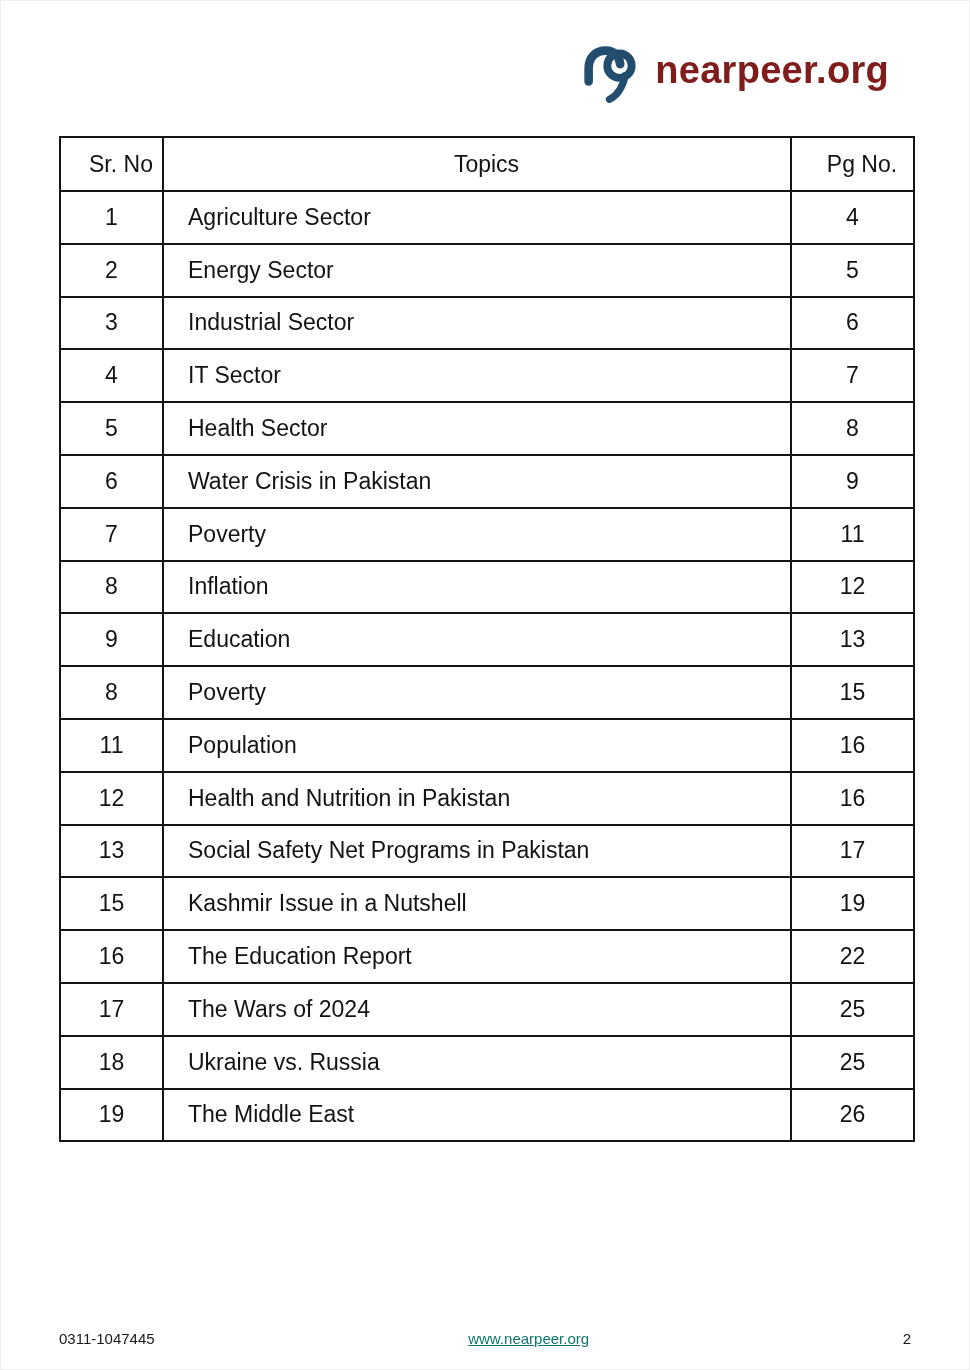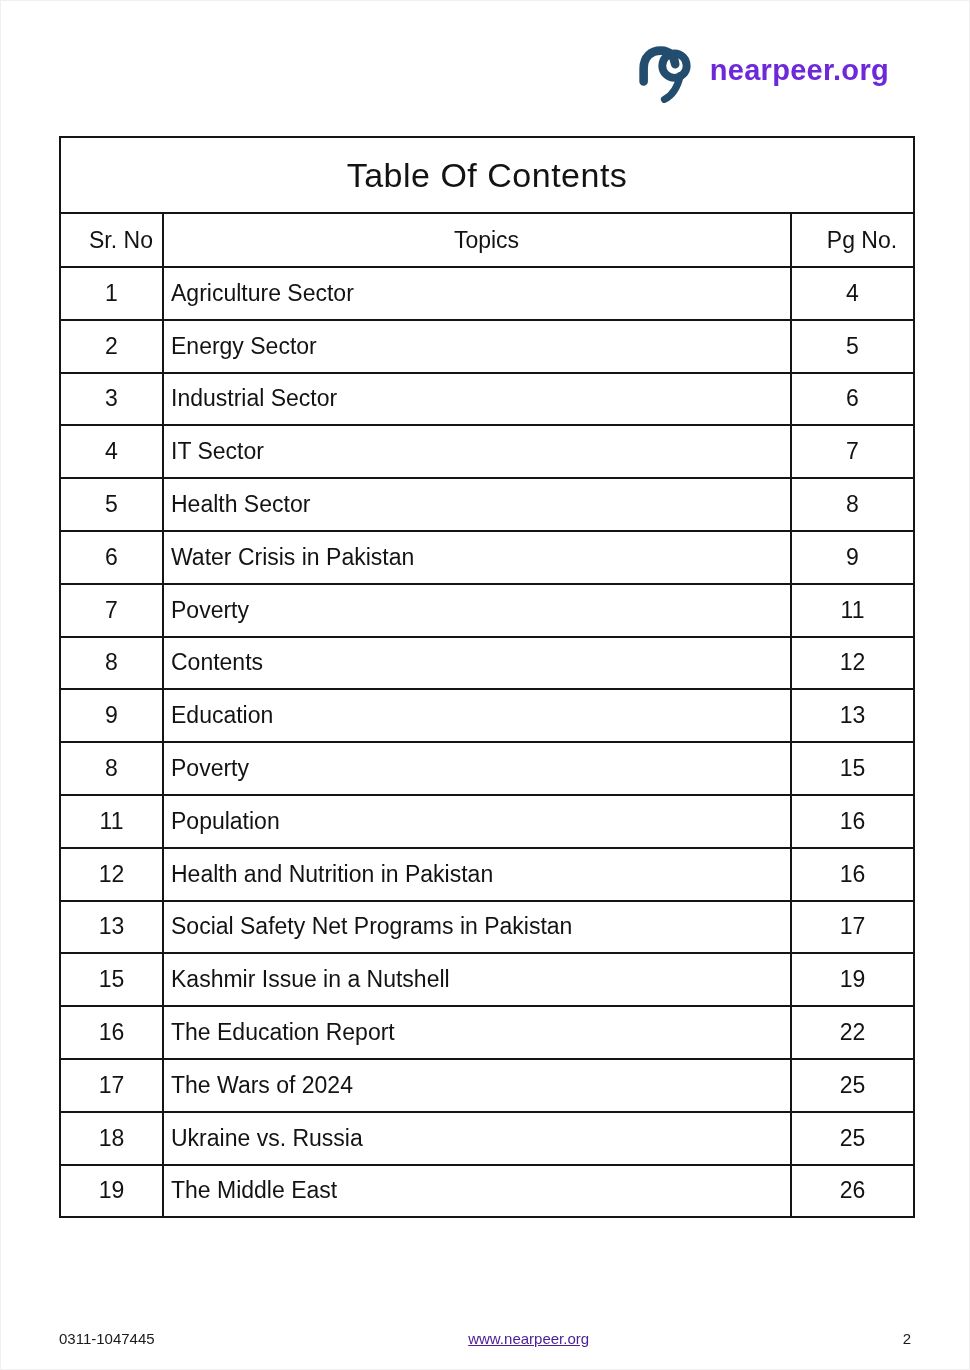--- a/index.html
+++ b/index.html
@@ -30,24 +30,24 @@
     display: flex;
     align-items: center;
     gap: 12px;
   }
   .logo-mark {
     width: 70px;
     height: 66px;
     flex: 0 0 auto;
   }
   .logo-text {
-    font-size: 29px;
+    font-size: 38px;
     font-weight: 600;
     letter-spacing: 0.3px;
-    color: #6d28d9;
+    color: #7f1d1d;
   }
 
   
   table.toc {
     position: absolute;
     left: 58px;
     top: 135px;
     width: 854px;
     border-collapse: collapse;
     table-layout: fixed;
@@ -80,37 +80,37 @@
   }
   tbody td {
     height: 48.8px;
     font-size: 23px;
     font-weight: 400;
     color: #131313;
   }
   td.sr, td.pg { text-align: center; }
   td.topic {
     text-align: left;
-    padding-left: 7px;
+    padding-left: 24px;
   }
 
   
   .footer {
     position: absolute;
     left: 58px;
     right: 58px;
     bottom: 22px;
     display: flex;
     justify-content: space-between;
     align-items: center;
     font-size: 15px;
     color: #1a1a1a;
   }
   .footer a {
-    color: #4c1d95;
+    color: #0f766e;
   }
 </style>
 </head>
 <body>
 
 <div class="page">
 
   <div class="logo">
     <svg class="logo-mark" viewBox="0 0 80 92" fill="none" stroke="#234d6e" stroke-linecap="round">
 
@@ -123,23 +123,20 @@
     <span class="logo-text">nearpeer.org</span>
   </div>
 
   <table class="toc">
     <colgroup>
       <col class="c-sr">
         <col class="c-top">
         <col class="c-pg">
     </colgroup>
     <thead>
-      <tr>
-        <th colspan="3" class="toc-title">Table Of Contents</th>
-      </tr>
       <tr class="col-head">
         <th>Sr. No</th>
         <th>Topics</th>
         <th>Pg No.</th>
       </tr>
     </thead>
     <tbody id="toc-body">
         <tr>
           <td class="sr">1</td>
           <td class="topic">Agriculture Sector</td>
@@ -170,21 +167,21 @@
           <td class="topic">Water Crisis in Pakistan</td>
           <td class="pg">9</td>
         </tr>
         <tr>
           <td class="sr">7</td>
           <td class="topic">Poverty</td>
           <td class="pg">11</td>
         </tr>
         <tr>
           <td class="sr">8</td>
-          <td class="topic">Contents</td>
+          <td class="topic">Inflation</td>
           <td class="pg">12</td>
         </tr>
         <tr>
           <td class="sr">9</td>
           <td class="topic">Education</td>
           <td class="pg">13</td>
         </tr>
         <tr>
           <td class="sr">8</td>
           <td class="topic">Poverty</td>

